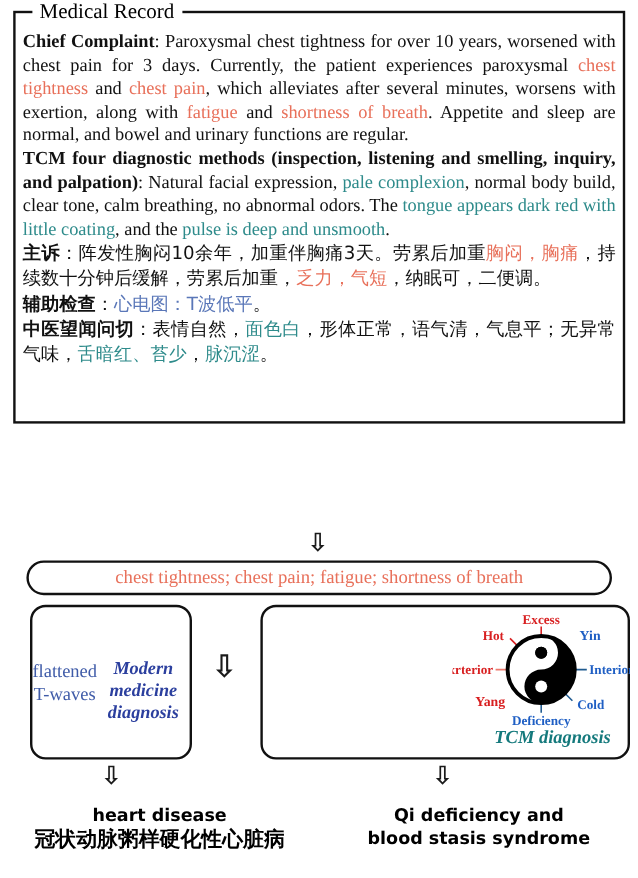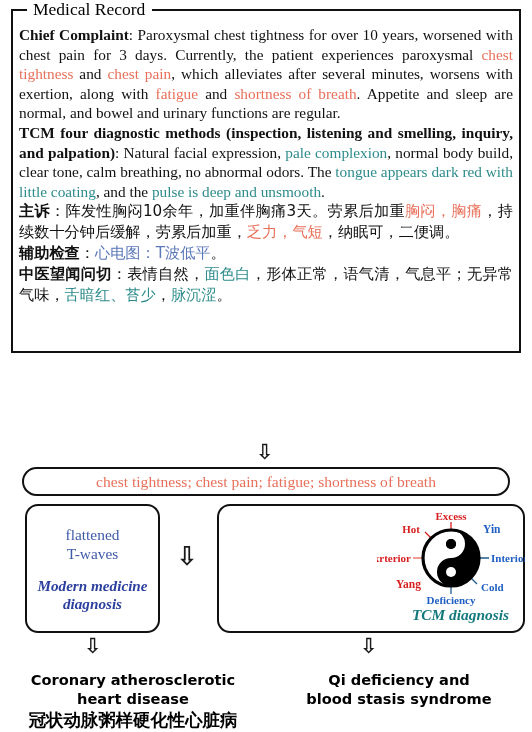--- a/index.html
+++ b/index.html
@@ -98,21 +98,21 @@
     border: 2.4px solid #111;
     border-radius: 13px;
     background: #fff;
   }
   .panel-left {
     left: 25px;
     top: 504px;
     width: 135px;
     height: 129px;
     display: flex;
-    flex-direction: column;
+    flex-direction: row;
     align-items: center;
     justify-content: center;
   }
   .panel-left .evidence {
     font-size: 15.4px;
     line-height: 19px;
     color: #3f5ba8;
     text-align: center;
   }
   .panel-left .label {
@@ -170,20 +170,21 @@
   .conclusion .en {
     font-size: 14.6px;
     line-height: 18.5px;
     display: block;
   }
   .conclusion .zh {
     font-size: 17.4px;
     line-height: 22px;
     display: block;
     margin-top: 1px;
+    font-family: Liberation Mono, monospace;
   }
   .conclusion-left  { left: 0px;   top: 671px; width: 266px; }
   .conclusion-right { left: 266px; top: 671px; width: 266px; }
 </style>
 </head>
 <body>
 
 <div class="record-fieldset">
   <div class="record-legend">Medical Record</div>
 
@@ -255,21 +256,20 @@
     </svg>
   </div>
 
   <div class="label">TCM diagnosis</div>
 </div>
 
 <div class="arrow" style="left:84px; top:636px;">⇩</div>
 <div class="arrow" style="left:360px; top:636px;">⇩</div>
 
 <div class="conclusion conclusion-left">
-  <span class="en">Coronary atherosclerotic</span>
   <span class="en">heart disease</span>
   <span class="zh">冠状动脉粥样硬化性心脏病</span>
 </div>
 
 <div class="conclusion conclusion-right">
   <span class="en">Qi deficiency and</span>
   <span class="en">blood stasis syndrome</span>
 </div>
 
 </body></html>

